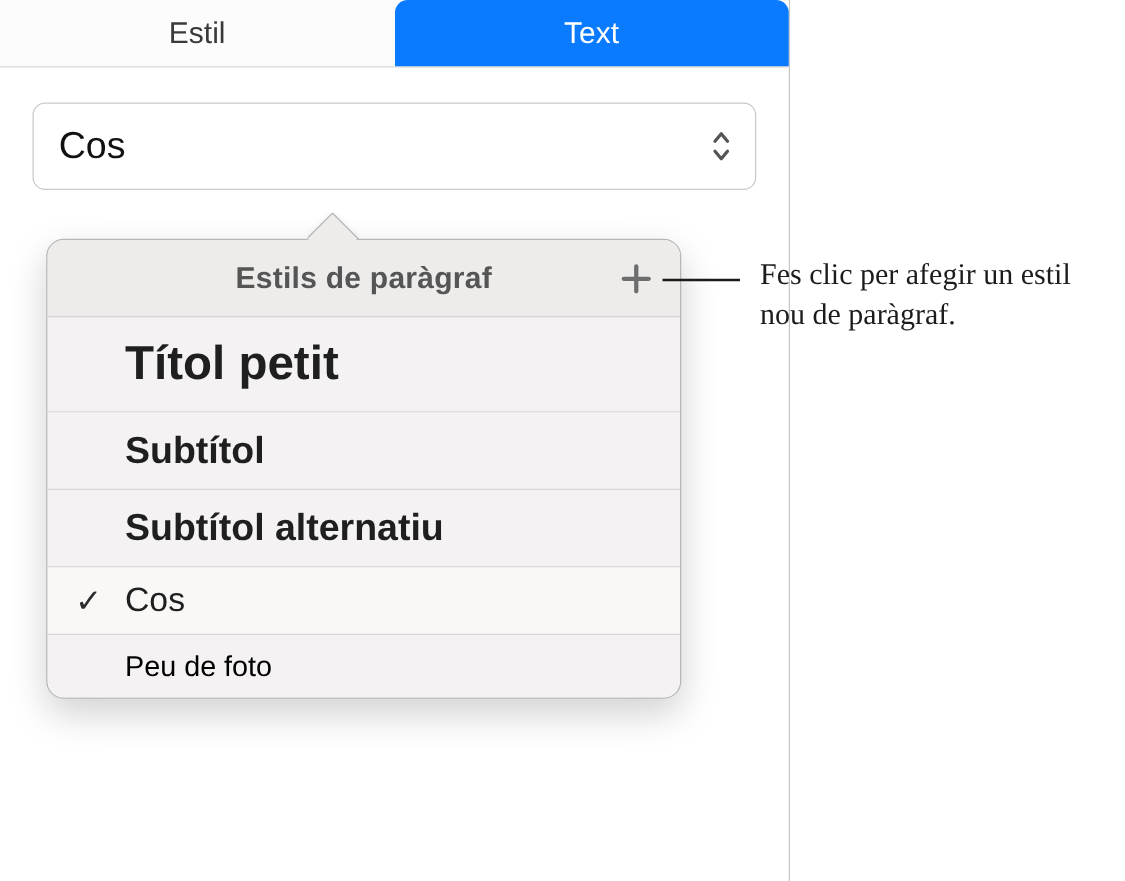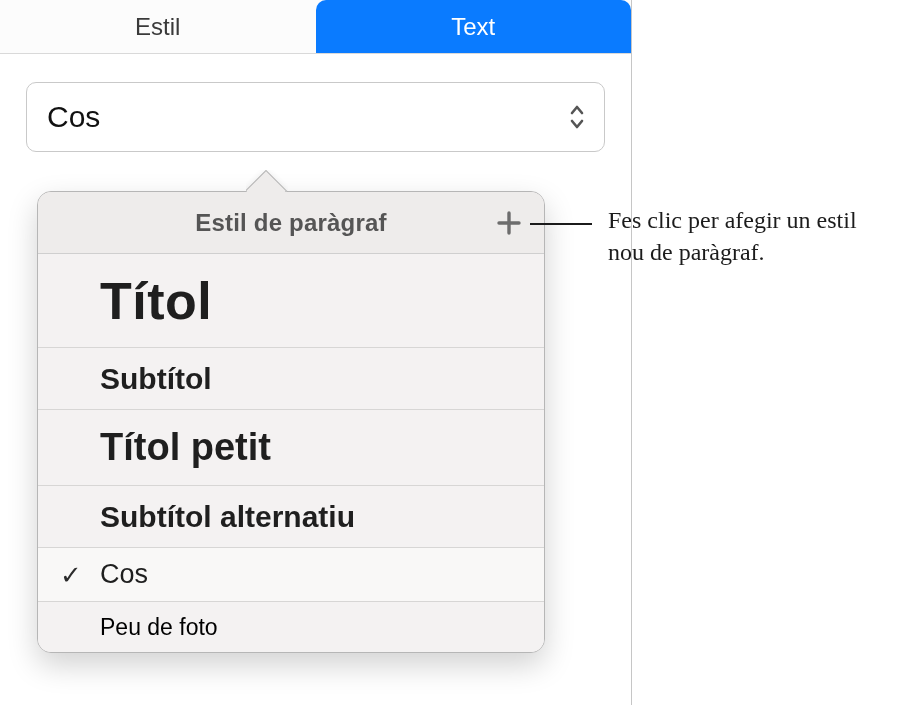--- a/index.html
+++ b/index.html
@@ -209,39 +209,36 @@
           <path d="M4 17 L9 23 L14 17" fill="none" stroke="#555" stroke-width="2.6" stroke-linecap="round" stroke-linejoin="round"></path>
         </svg>
       </span>
     </div>
   </div>
 
   <div class="popover-arrow"></div>
 
   <div class="popover">
     <div class="popover-header">
-      <span>Estil de paràgraf</span>
+      <span>Estils de paràgraf</span>
       <div class="plus-btn">
         <span>
           <svg width="26" height="26" viewBox="0 0 26 26">
             <path d="M13 3 V23 M3 13 H23" stroke="#6d6d6d" stroke-width="3.4" stroke-linecap="round"></path>
           </svg>
         </span>
       </div>
     </div>
 
     <div class="style-list">
-      <div class="style-item it-titol">
-        <span>Títol</span>
+      <div class="style-item it-titol-petit">
+        <span>Títol petit</span>
       </div>
       <div class="style-item it-subtitol">
         <span>Subtítol</span>
-      </div>
-      <div class="style-item it-titol-petit">
-        <span>Títol petit</span>
       </div>
       <div class="style-item it-subtitol-alt">
         <span>Subtítol alternatiu</span>
       </div>
       <div class="style-item it-cos sel">
         <span class="check">✓</span>
         <span>Cos</span>
       </div>
       <div class="style-item it-peu">
         <span>Peu de foto</span>

